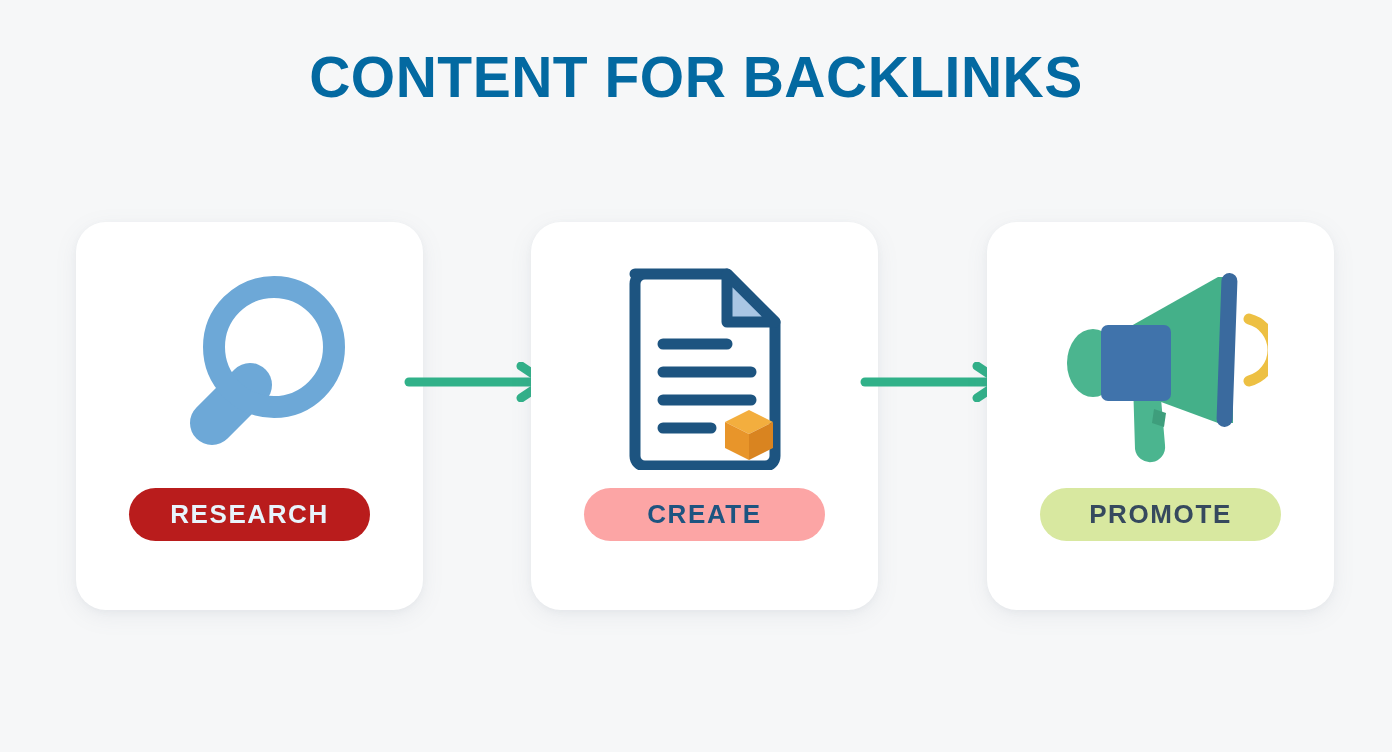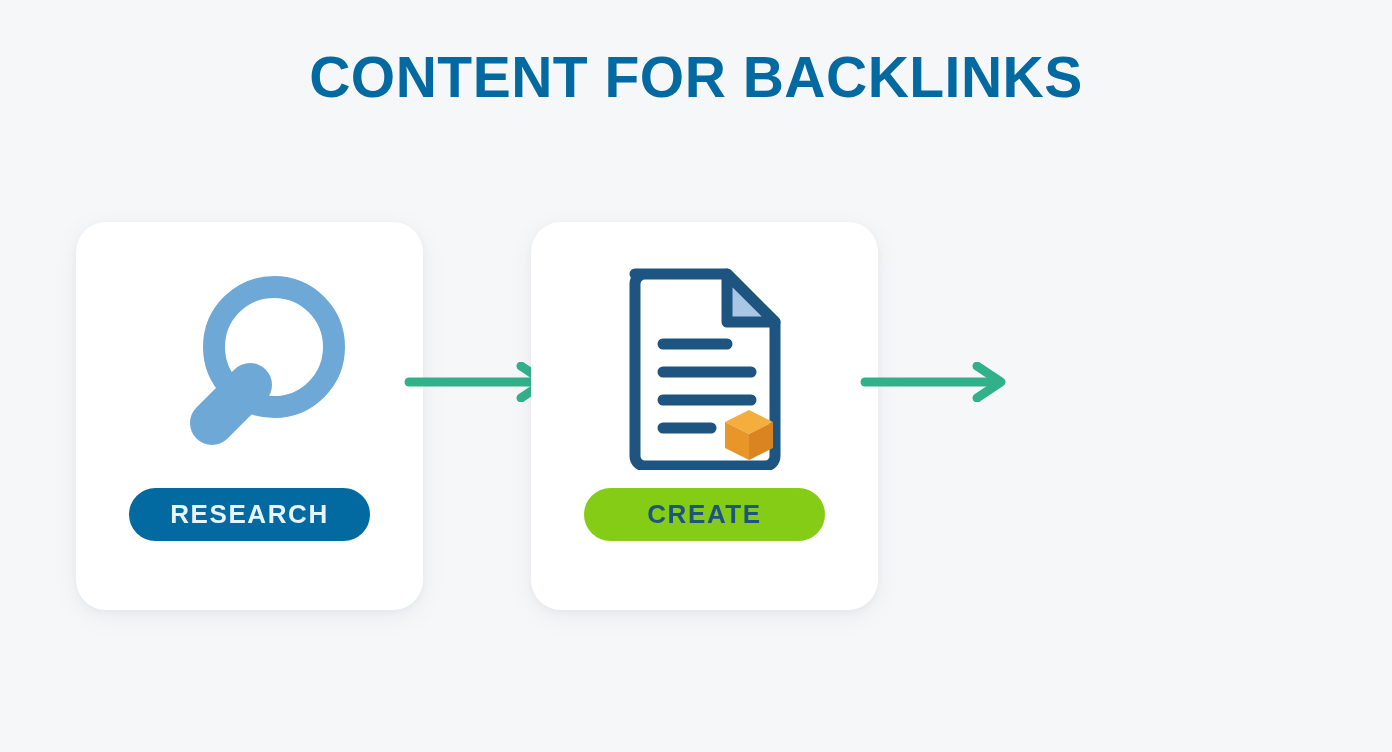--- a/index.html
+++ b/index.html
@@ -79,22 +79,22 @@
     align-items: center;
     justify-content: center;
     font-family: "Liberation Sans", sans-serif;
     font-size: 26px;
     font-weight: bold;
     letter-spacing: 1.6px;
     white-space: nowrap;
     box-sizing: border-box;
     user-select: none;
   }
-  .pill-research { background: #0369a1; color: #e8f4fc; }
-  .pill-create   { background: #84cc16; color: #1d5480; }
+  .pill-research { background: #b91c1c; color: #e8f4fc; }
+  .pill-create   { background: #fca5a5; color: #1d5480; }
   .pill-promote  { background: #d8e8a0; color: #36495e; }
 
   
   .arrow {
     position: absolute;
     top: 140px;
     width: 152px;
     height: 40px;
   }
   .arrow-1 { left: 327px; }
@@ -151,14 +151,37 @@
     <div class="pill pill-create">CREATE</div>
   </div>
 
   <div class="arrow arrow-2">
     <svg width="152" height="40" viewBox="0 0 152 40" aria-hidden="true">
       <line x1="6" y1="20" x2="132" y2="20" stroke="#31b189" stroke-width="9" stroke-linecap="round"></line>
       <polyline points="118,4 142,20 118,36" fill="none" stroke="#31b189" stroke-width="9" stroke-linecap="round" stroke-linejoin="round"></polyline>
     </svg>
   </div>
 
+  <div class="card card-3">
+    <div class="icon-wrap">
+      <svg width="215" height="205" viewBox="0 0 215 205" aria-hidden="true">
+
+        <ellipse cx="40" cy="100" rx="26" ry="34" fill="#4bb58f"></ellipse>
+
+        <path d="M62 72 L165 14 L180 14 L180 160 L165 160 L62 122 Z" fill="#44b089"></path>
+
+        <path d="M80 118 L106 112 L112 182 a15 15 0 0 1 -30 4 Z" fill="#4bb58f"></path>
+
+        <path d="M101 146 l12 4 -2 14 -12 -4 z" fill="#3e9e7c"></path>
+
+        <rect x="166" y="10" width="16" height="154" rx="8" fill="#3a6a9e" transform="rotate(2 174 87)"></rect>
+
+        <rect x="48" y="62" width="70" height="76" rx="7" fill="#4073ab"></rect>
+
+        <path d="M196 56 a32 32 0 0 1 0 62" fill="none" stroke="#edc043" stroke-width="11" stroke-linecap="round"></path>
+
+        <circle cx="222" cy="87" r="6" fill="#edc043"></circle>
+      </svg>
+    </div>
+    <div class="pill pill-promote">PROMOTE</div>
+  </div>
 
 </div>
 
 </body></html>

